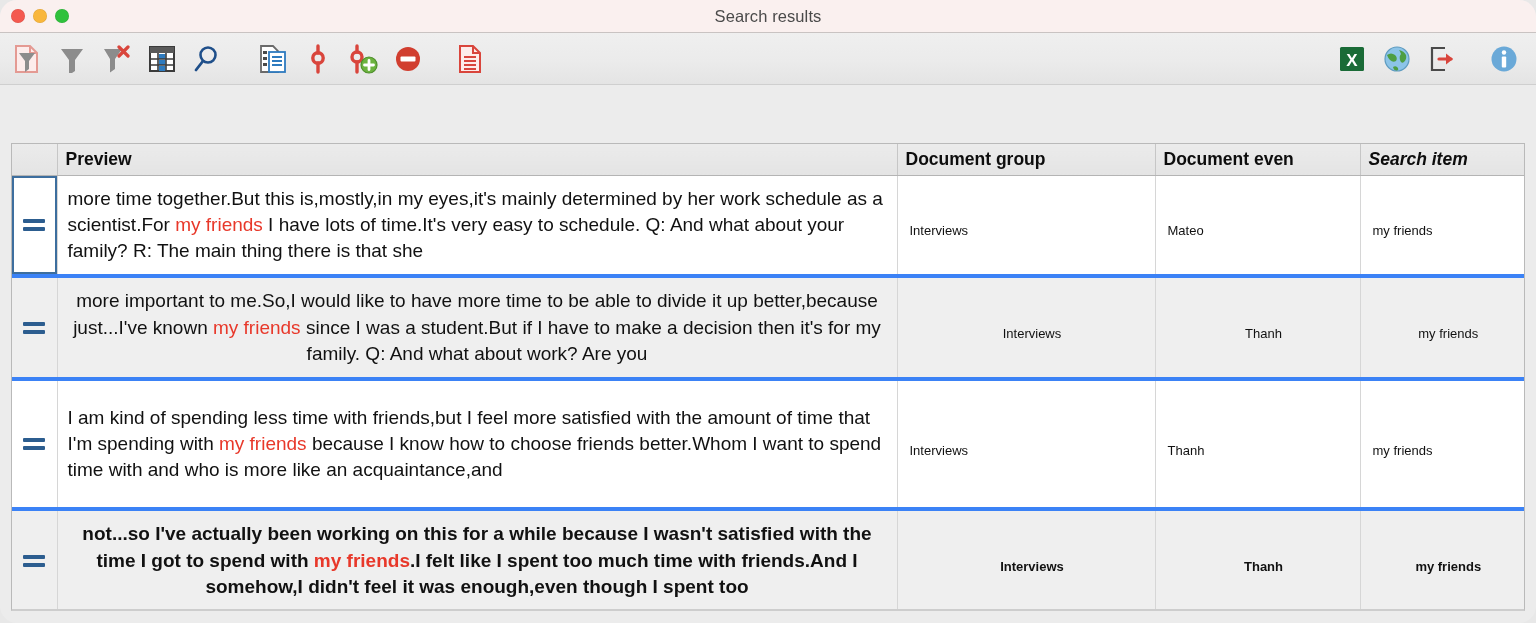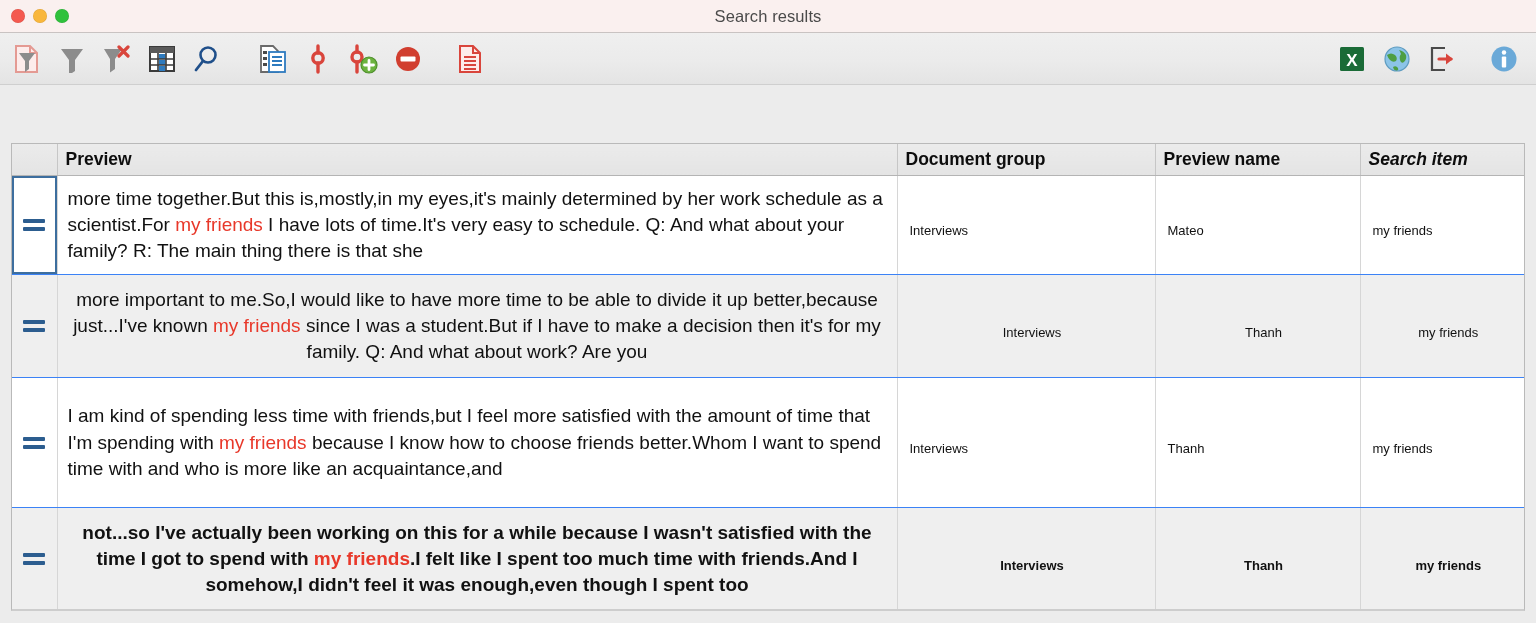--- a/index.html
+++ b/index.html
@@ -10,20 +10,21 @@
     font-family: "Liberation Sans", sans-serif;
   }
 
   
   #window {
     position: absolute;
     left: 0; top: 0;
     width: 1536px; height: 623px;
     background: #ececec;
     overflow: hidden;
+    border-radius: 17px;
   }
 
   
   #titlebar {
     position: relative;
     height: 32px;
     background: #faf0ef;
     border-bottom: 1px solid #c9c3c2;
     display: flex;
     align-items: center;
@@ -127,21 +128,21 @@
     padding: 0 0 0 8px;
     box-sizing: border-box;
     vertical-align: middle;
     white-space: nowrap;
   }
   thead th.mark-head { padding: 0; }
   thead th.last-head { border-right: none; font-style: italic; }
 
   tbody td {
     border-right: 1px solid #d6d6d6;
-    border-bottom: 1px solid #3b82f6;
+    border-bottom: 4px solid #3b82f6;
     font-size: 19px;
     color: #111111;
     vertical-align: middle;
     box-sizing: border-box;
     padding: 0;
   }
   tbody td.last-cell { border-right: none; }
   tbody tr.odd  td { background: #ffffff; }
   tbody tr.even td { background: #efefef; text-align: center; }
 
@@ -389,21 +390,21 @@
           <col class="c-preview">
           <col class="c-group">
           <col class="c-docname">
           <col class="c-item">
       </colgroup>
       <thead>
         <tr>
           <th class="mark-head"></th>
           <th>Preview</th>
           <th>Document group</th>
-          <th>Preview name</th>
+          <th>Document even</th>
           <th class="last-head">Search item</th>
         </tr>
       </thead>
       <tbody id="table-body">
           <tr class="odd r1 selected">
             <td class="mark-cell">
               <div class="mark-inner">
                 <span class="eq-icon">
                   <span></span>
                   <span></span>

